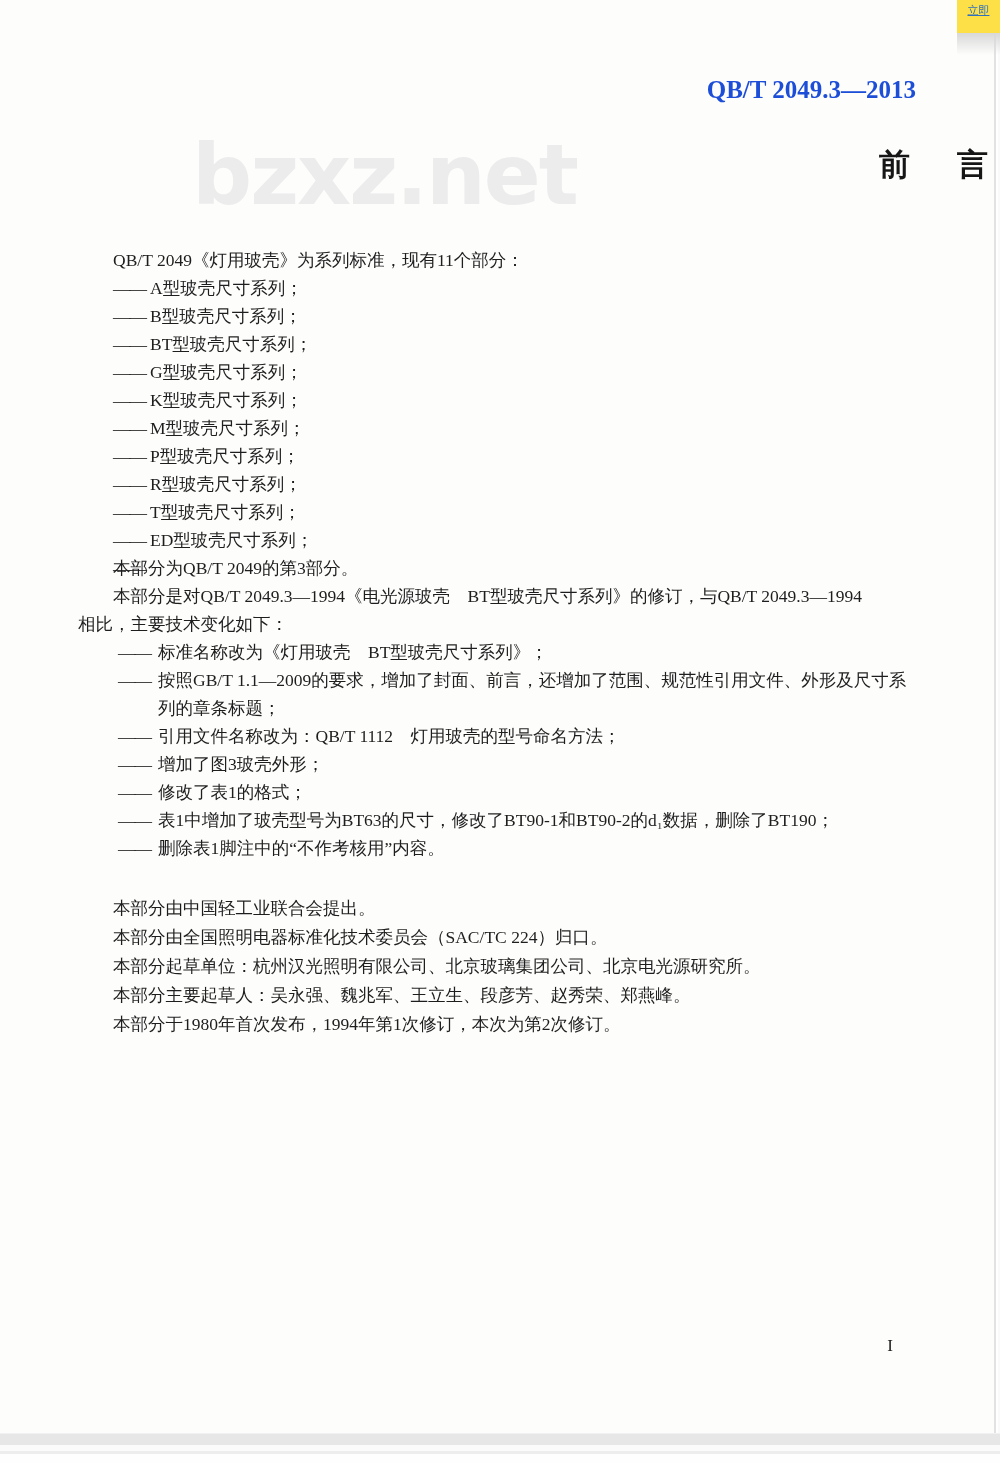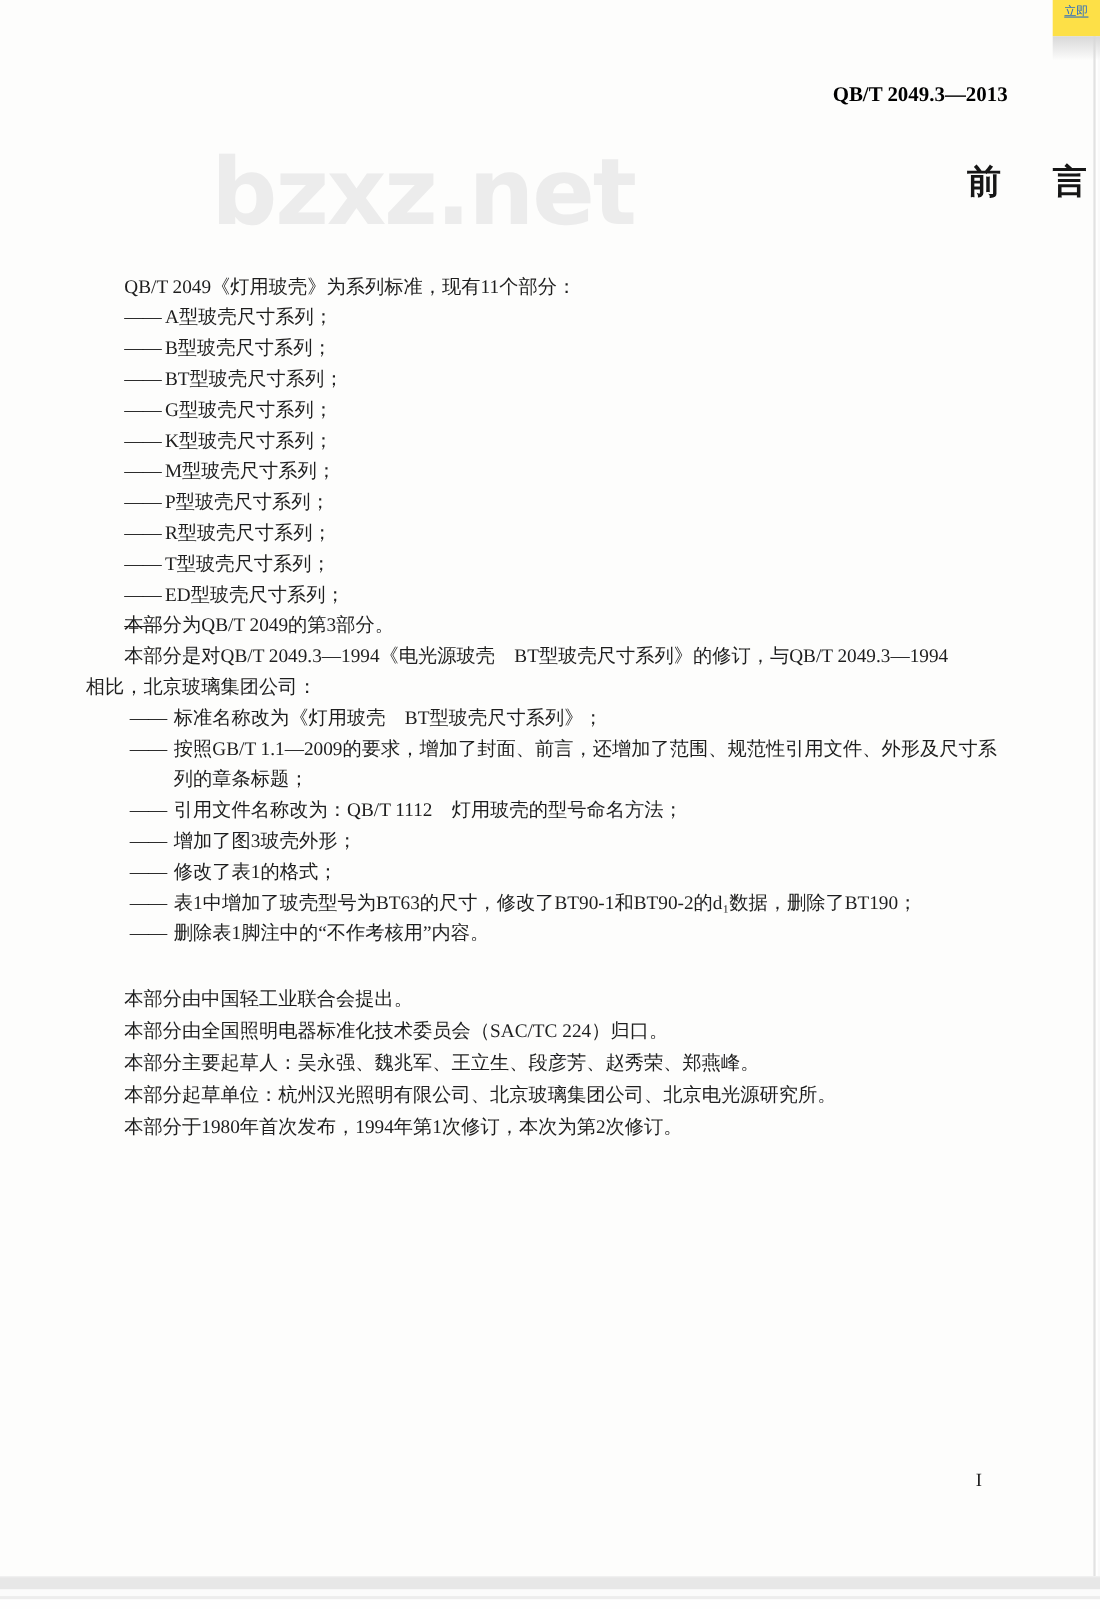--- a/index.html
+++ b/index.html
@@ -21,21 +21,21 @@
   
   .corner-box { position:absolute; left:957px; top:0; width:43px; height:33px; background:#fde047; }
   .corner-link { position:absolute; left:0; top:3px; width:100%; text-align:center;
                  font-family:"DejaVu Sans",sans-serif; font-size:11px; color:#2f6fbe;
                  text-decoration:underline; overflow:hidden; white-space:nowrap; }
   .corner-shadow { position:absolute; left:957px; top:33px; width:43px; height:22px;
                    background:linear-gradient(#d8d8d8, rgba(253,253,252,0)); }
 
   
   .header-code { position:absolute; left:0; top:76px; width:916px; text-align:right;
-                 font-size:19px; font-weight:bold; color:#000000; }
+                 font-size:25px; font-weight:bold; color:#1d4ed8; }
 
   
   .watermark { position:absolute; left:192px; top:126px; font-family:"DejaVu Sans",sans-serif;
                font-weight:bold; font-size:84px; letter-spacing:-2px; color:#ececec;
                user-select:none; z-index:1; }
 
   
   .doc-title { position:absolute; left:0; top:144px; width:996px; text-align:right;
                font-size:31px; font-weight:bold; color:#161616; letter-spacing:8px; z-index:2; }
 
@@ -122,21 +122,21 @@
     <div class="li l1">
       <span class="dash">——</span>
       <span>ED型玻壳尺寸系列；</span>
     </div>
     <div class="li l1">
       <span class="dash">——</span>
     </div>
 
     <div class="para indent">本部分为QB/T 2049的第3部分。</div>
     <div class="para indent nowrap">本部分是对QB/T 2049.3—1994《电光源玻壳　BT型玻壳尺寸系列》的修订，与QB/T 2049.3—1994</div>
-    <div class="para">相比，北京玻璃集团公司：</div>
+    <div class="para">相比，主要技术变化如下：</div>
 
     <div class="li l2">
       <span class="dash">——</span>
       <span>标准名称改为《灯用玻壳　BT型玻壳尺寸系列》；</span>
     </div>
     <div class="li l2">
       <span class="dash">——</span>
       <span>按照GB/T 1.1—2009的要求，增加了封面、前言，还增加了范围、规范性引用文件、外形及尺寸系列的章条标题；</span>
     </div>
     <div class="li l2">
@@ -156,22 +156,22 @@
       <span>表1中增加了玻壳型号为BT63的尺寸，修改了BT90-1和BT90-2的d₁数据，删除了BT190；</span>
     </div>
     <div class="li l2">
       <span class="dash">——</span>
       <span>删除表1脚注中的“不作考核用”内容。</span>
     </div>
 
     <div class="closing">
       <div class="para indent">本部分由中国轻工业联合会提出。</div>
       <div class="para indent">本部分由全国照明电器标准化技术委员会（SAC/TC 224）归口。</div>
+      <div class="para indent">本部分起草单位：杭州汉光照明有限公司、北京玻璃集团公司、北京电光源研究所。</div>
       <div class="para indent">本部分主要起草人：吴永强、魏兆军、王立生、段彦芳、赵秀荣、郑燕峰。</div>
-      <div class="para indent">本部分起草单位：杭州汉光照明有限公司、北京玻璃集团公司、北京电光源研究所。</div>
       <div class="para indent">本部分于1980年首次发布，1994年第1次修订，本次为第2次修订。</div>
     </div>
 
   </div>
 
   <div class="page-number">I</div>
 
 </div>
 
 </body></html>

